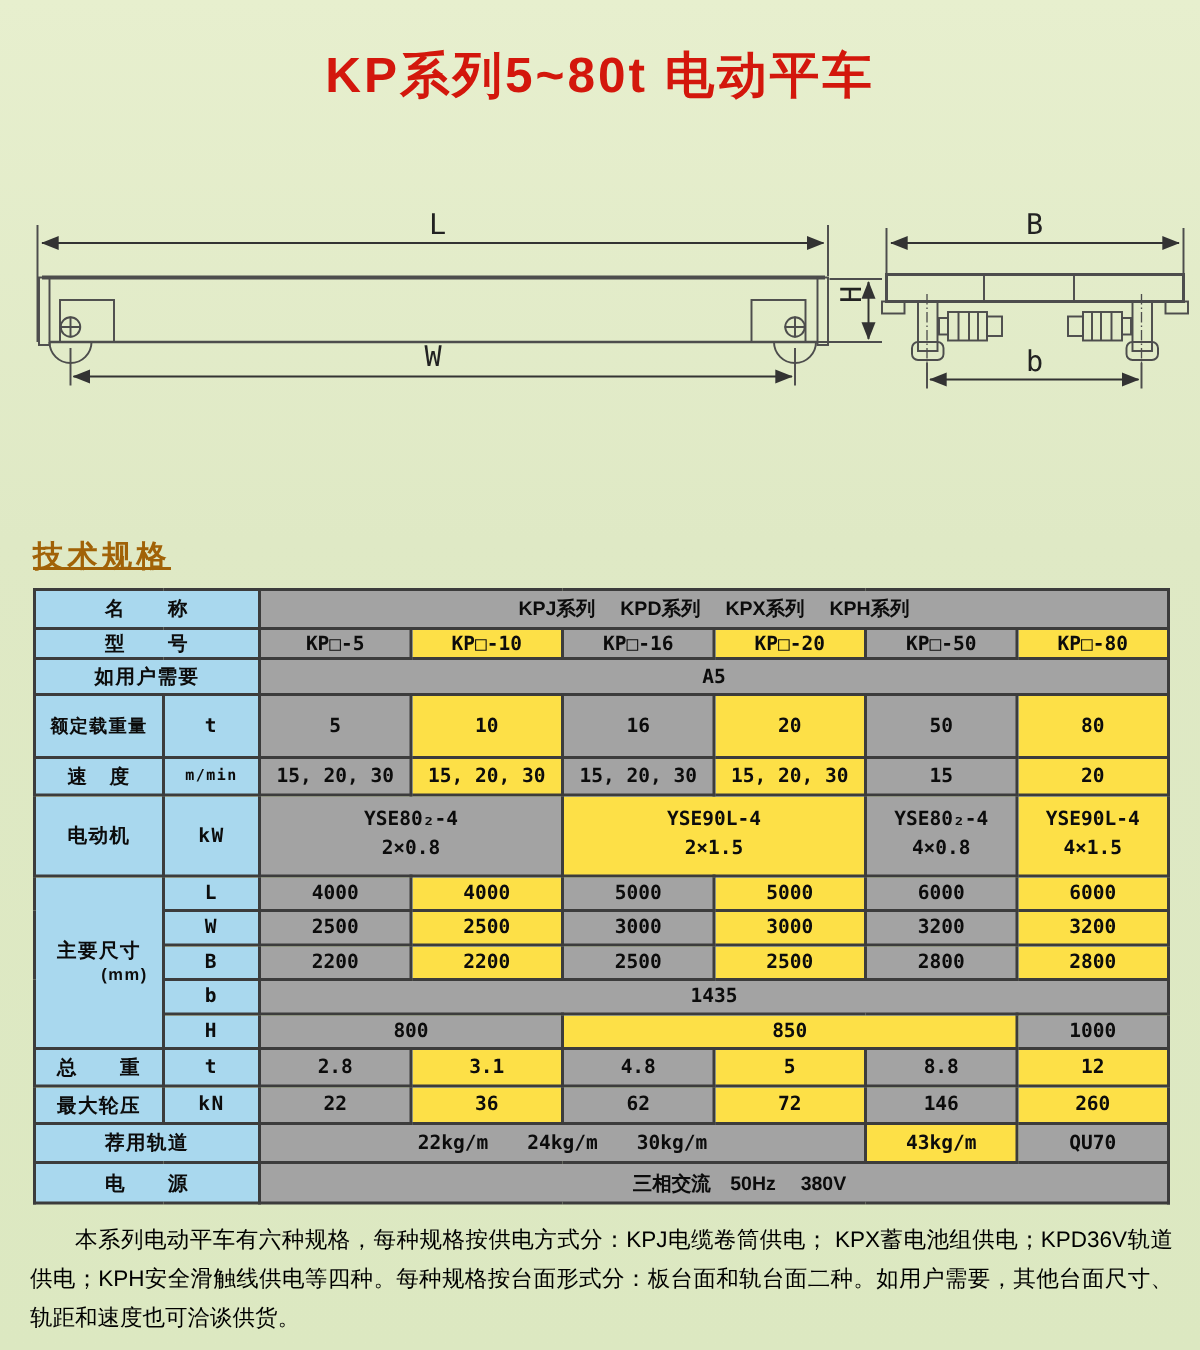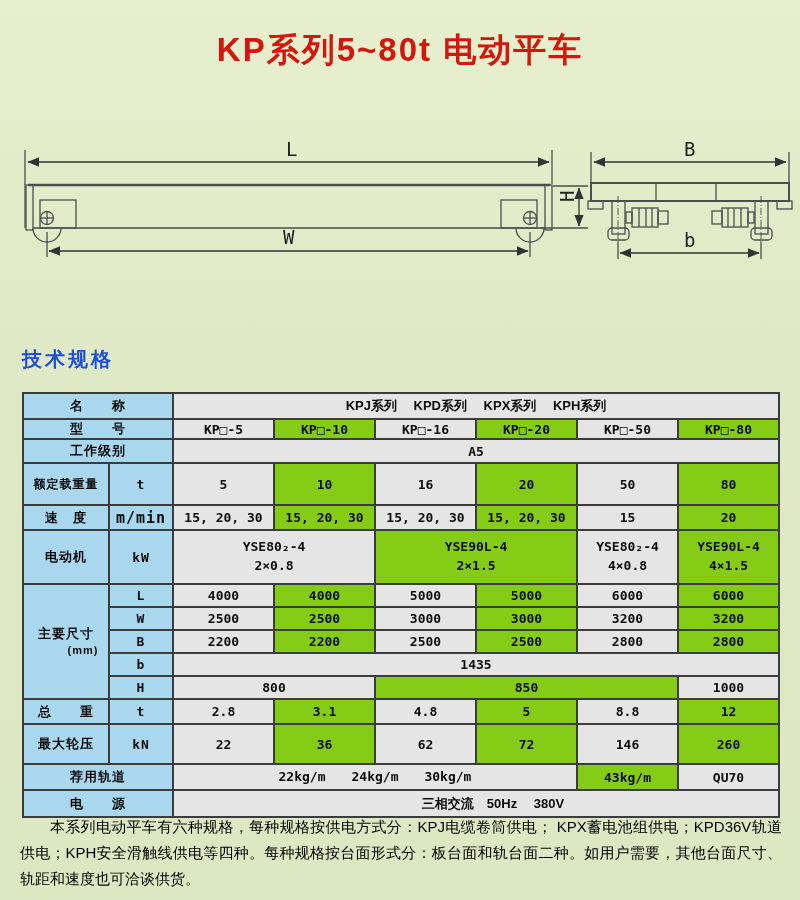--- a/index.html
+++ b/index.html
@@ -8,34 +8,34 @@
     background:linear-gradient(180deg,#e7efce 0%,#dfe9c5 40%,#dce8c1 100%);
     font-family:"Liberation Sans",sans-serif;color:#111;
   }
   .page-title{
     position:absolute;top:28px;left:0;width:800px;text-align:center;
     font-size:33px;font-weight:bold;letter-spacing:2px;color:#d3170c;
   }
   .drawing{position:absolute;left:0;top:128px;}
   .dim-text{font-family:"DejaVu Sans Mono",monospace;font-size:19px;fill:#222;}
   .section-heading{
-    position:absolute;left:22px;top:346px;
-    font-size:20px;font-weight:bold;letter-spacing:3px;color:#1d4ed8;
+    position:absolute;left:22px;top:357px;
+    font-size:20px;font-weight:bold;letter-spacing:3px;color:#a16207;text-decoration:underline;
   }
   table.spec{
     position:absolute;left:22px;top:392px;border-collapse:collapse;table-layout:fixed;
     border:2px solid #3c3c3c;
   }
   table.spec td{
     border:2px solid #3c3c3c;text-align:center;vertical-align:middle;
     padding:0;overflow:hidden;white-space:nowrap;font-size:13px;color:#0c0c0c;
   }
   td.hd{background:#a9d8ee;font-weight:bold;letter-spacing:1px;}
-  td.g{background:#e5e5e5;}
-  td.b{background:#84cc16;margin-top:28px;}
+  td.g{background:#a3a3a3;}
+  td.b{background:#fde047;margin-top:28px;}
   .mono{font-family:"DejaVu Sans Mono",monospace;font-weight:bold;font-size:13px;letter-spacing:0;}
   .model-cell{font-family:"DejaVu Sans Mono",monospace;font-weight:bold;font-size:14px;}
   .two-line div{line-height:1.45;}
   .dims-label{line-height:1.3;font-weight:bold;}
   .dims-label .sub{font-size:11px;font-weight:bold;padding-left:34px;}
   .footer-text{
     position:absolute;left:20px;top:814px;width:762px;
     font-size:15px;line-height:26px;text-indent:2em;text-align:justify;color:#000;
   }
 </style>
@@ -153,38 +153,38 @@
     <td colspan="2" class="hd">型　　号</td>
     <td class="g model-cell">KP□-5</td>
     <td class="b model-cell">KP□-10</td>
     <td class="g model-cell">KP□-16</td>
     <td class="b model-cell">KP□-20</td>
     <td class="g model-cell">KP□-50</td>
     <td class="b model-cell">KP□-80</td>
   </tr>
 
   <tr style="height:24px">
-    <td colspan="2" class="hd">工作级别</td>
+    <td colspan="2" class="hd">如用户需要</td>
     <td colspan="6" class="g mono">A5</td>
   </tr>
 
   <tr style="height:42px">
     <td class="hd" style="font-size:12px;">额定载重量</td>
     <td class="hd mono">t</td>
     <td class="g mono">5</td>
     <td class="b mono">10</td>
     <td class="g mono">16</td>
     <td class="b mono">20</td>
     <td class="g mono">50</td>
     <td class="b mono">80</td>
   </tr>
 
   <tr style="height:25px">
     <td class="hd">速　度</td>
-    <td class="hd mono" style="font-size:15px;">m/min</td>
+    <td class="hd mono" style="font-size:10px;">m/min</td>
     <td class="g mono">15, 20, 30</td>
     <td class="b mono">15, 20, 30</td>
     <td class="g mono">15, 20, 30</td>
     <td class="b mono">15, 20, 30</td>
     <td class="g mono">15</td>
     <td class="b mono">20</td>
   </tr>
 
   <tr style="height:54px">
     <td class="hd">电动机</td>
@@ -253,21 +253,21 @@
     <td class="hd">总　　重</td>
     <td class="hd mono">t</td>
     <td class="g mono">2.8</td>
     <td class="b mono">3.1</td>
     <td class="g mono">4.8</td>
     <td class="b mono">5</td>
     <td class="g mono">8.8</td>
     <td class="b mono">12</td>
   </tr>
 
-  <tr style="height:40px">
+  <tr style="height:25px">
     <td class="hd">最大轮压</td>
     <td class="hd mono">kN</td>
     <td class="g mono">22</td>
     <td class="b mono">36</td>
     <td class="g mono">62</td>
     <td class="b mono">72</td>
     <td class="g mono">146</td>
     <td class="b mono">260</td>
   </tr>
 

